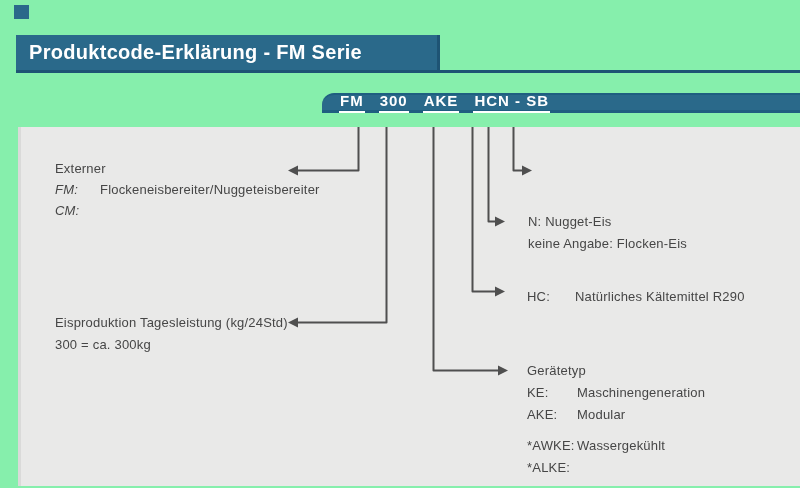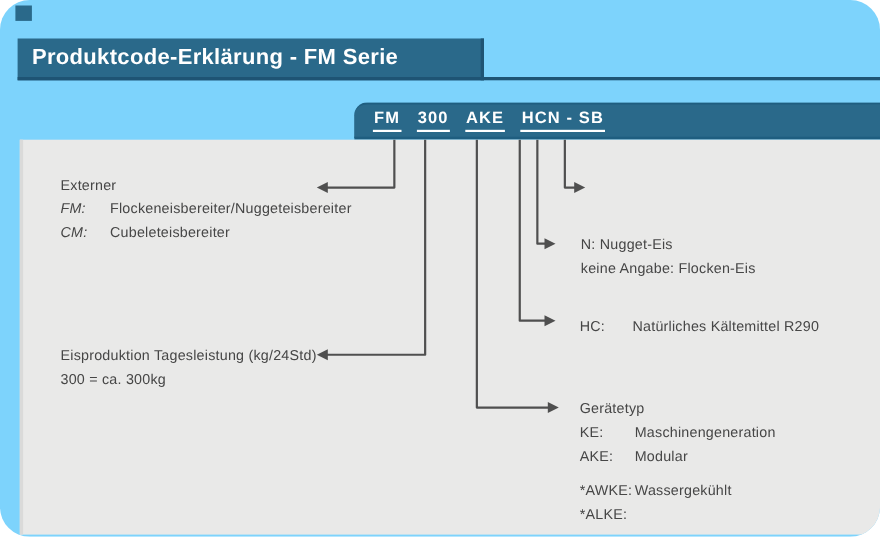--- a/index.html
+++ b/index.html
@@ -5,34 +5,33 @@
   :root{
     --teal:#2a698a;
     --teal-dark:#1e5474;
     --panel-bg:#e9e9e8;
     --panel-edge:#dadad9;
     --txt:#464646;
     --line:#4f4f4f;
   }
   html,body{margin:0;padding:0;background:#fff;}
   .page{
-    position:relative;width:800px;height:488px;background:#7dd3fc;overflow:hidden;
+    position:relative;width:800px;height:488px;background:#86efac;overflow:hidden;
     font-family:"Liberation Sans",sans-serif;
-    border-radius:27px;
   }
   .corner-square{position:absolute;left:14px;top:5px;width:15px;height:14px;background:var(--teal);}
   .header-bar{
     position:absolute;left:16px;top:35px;width:424px;height:38px;background:var(--teal);
     border-right:3px solid var(--teal-dark);border-bottom:3px solid var(--teal-dark);
     box-sizing:border-box;display:flex;align-items:center;padding-left:13px;
   }
   .header-bar .title{color:#fff;font-size:20px;font-weight:bold;letter-spacing:0.3px;}
   .header-rule{position:absolute;left:440px;top:70px;width:360px;height:3px;background:var(--teal-dark);}
   .code-badge{
-    position:absolute;left:322px;top:93px;width:478px;height:34px;background:var(--teal);
+    position:absolute;left:322px;top:93px;width:478px;height:20px;background:var(--teal);
     border-top:2px solid #1f5e80;border-bottom:3px solid #1f5e80;border-radius:12px 0 0 0;
     box-sizing:border-box;display:flex;align-items:center;gap:14px;padding-left:17px;
   }
   .code-badge .seg{
     color:#fff;font-size:15px;font-weight:bold;letter-spacing:1px;
     border-bottom:2px solid #fff;padding:0 1px 2px 1px;white-space:pre;
   }
   .panel{
     position:absolute;left:18px;top:127px;width:782px;height:359px;background:var(--panel-bg);
     border-left:3px solid var(--panel-edge);box-sizing:border-box;
@@ -89,21 +88,20 @@
   </svg>
 
   <div class="tblock" style="left:55px;top:158px;">
     <div class="trow">Externer</div>
     <div class="trow">
       <span class="code w45">FM:</span>
       <span>Flockeneisbereiter/Nuggeteisbereiter</span>
     </div>
     <div class="trow">
       <span class="code w45">CM:</span>
-      <span>Cubeleteisbereiter</span>
     </div>
   </div>
 
   <div class="tblock lh22" style="left:55px;top:312px;">
     <div class="trow">Eisproduktion Tagesleistung (kg/24Std)</div>
     <div class="trow">300 = ca. 300kg</div>
   </div>
 
 
   <div class="tblock lh22" style="left:528px;top:211px;">

